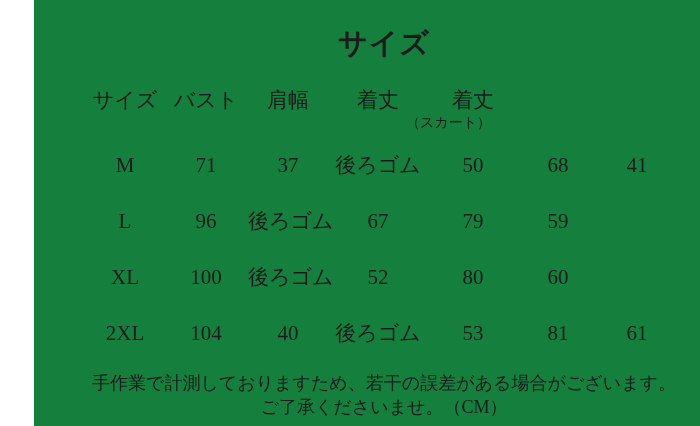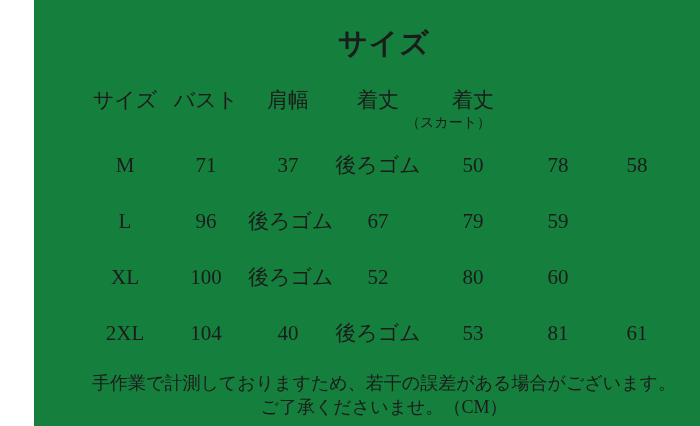--- a/index.html
+++ b/index.html
@@ -105,22 +105,22 @@
     </div>
 
     <div class="tbody">
 
       <div class="trow">
         <div class="td">M</div>
         <div class="td">71</div>
         <div class="td">37</div>
         <div class="td">後ろゴム</div>
         <div class="td">50</div>
-        <div class="td">78</div>
-        <div class="td">58</div>
+        <div class="td">68</div>
+        <div class="td">41</div>
       </div>
 
       <div class="trow">
         <div class="td">L</div>
         <div class="td">96</div>
         <div class="td">後ろゴム</div>
         <div class="td">67</div>
         <div class="td">79</div>
         <div class="td">59</div>
       </div>

